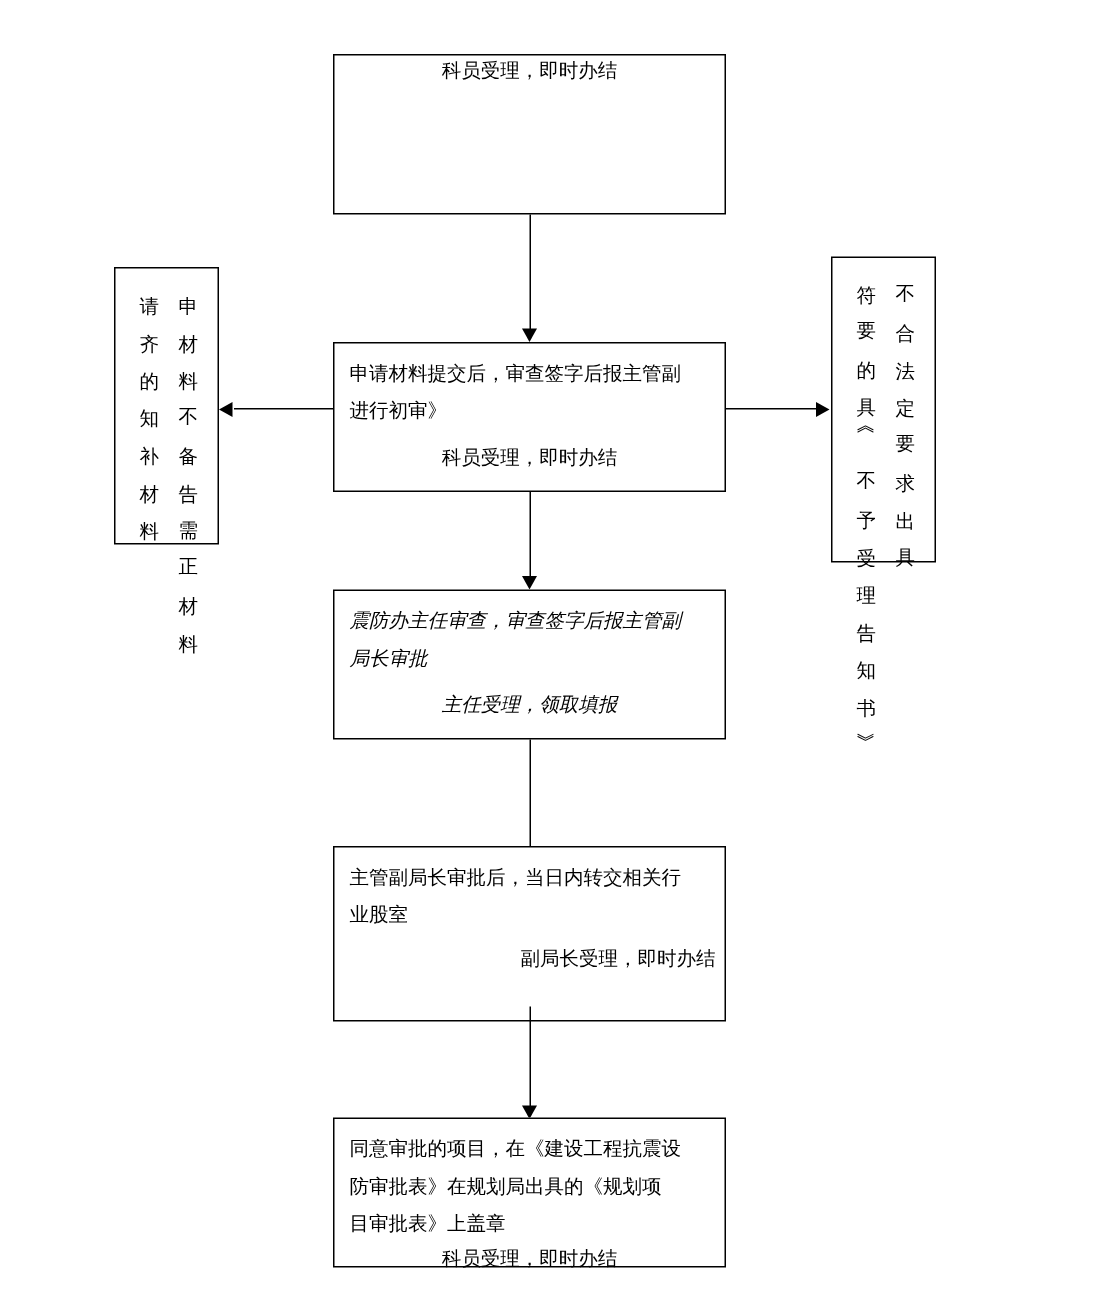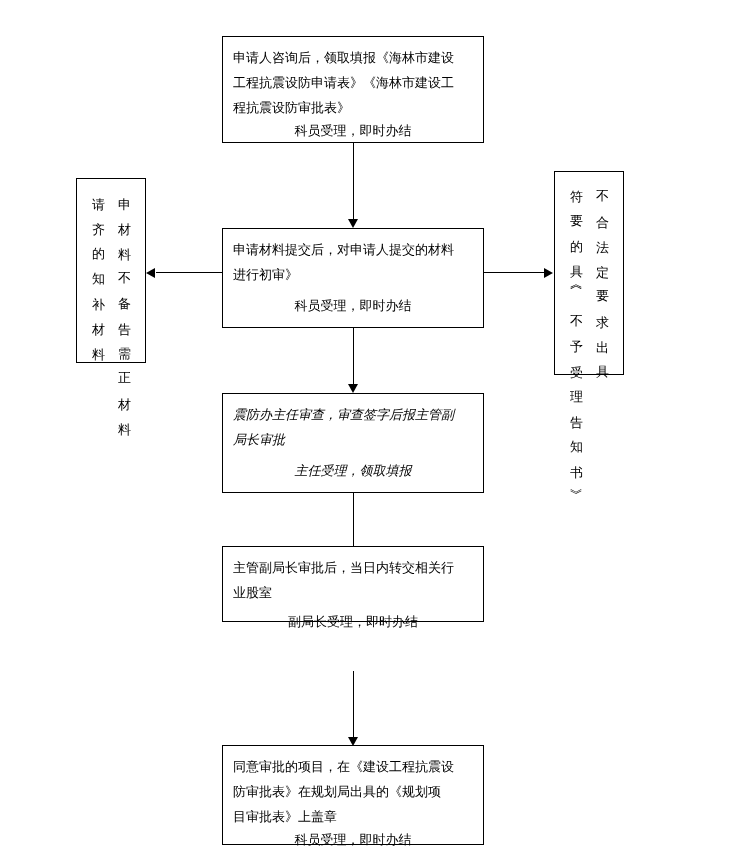--- a/index.html
+++ b/index.html
@@ -97,31 +97,28 @@
     border-bottom: 5px solid transparent;
     border-left: 9px solid #000000;
   }
 </style>
 </head>
 <body>
 
 <div id="canvas">
 
   <div class="box" style="left:222px; top:36px; width:262px; height:107px;">
-    <div class="box-text">申请人咨询后，领取填报《海林市建设
-工程抗震设防申请表》《海林市建设工
-程抗震设防审批表》</div>
     <div class="box-sub">科员受理，即时办结</div>
   </div>
 
   <div class="vline" style="left:353px; top:143px; height:78px;"></div>
   <div class="arrow-down" style="left:348px; top:219px;"></div>
 
   <div class="box" style="left:222px; top:228px; width:262px; height:100px;">
-    <div class="box-text">申请材料提交后，对申请人提交的材料
+    <div class="box-text">申请材料提交后，审查签字后报主管副
 进行初审》</div>
     <div class="box-sub" style="margin-top:8px;">科员受理，即时办结</div>
   </div>
 
   <div class="vbox" style="left:76px; top:178px; width:70px; height:185px;">
     <div class="vtext">申 材 料 不 备 告 需 正 材 料</div>
     <div class="vtext">请 齐 的 知 补 材 料</div>
   </div>
 
   <div class="hline" style="left:156px; top:272px; width:66px;"></div>
@@ -140,24 +137,24 @@
 
   <div class="box" style="left:222px; top:393px; width:262px; height:100px;font-style:italic;">
     <div class="box-text">震防办主任审查，审查签字后报主管副
 局长审批</div>
     <div class="box-sub" style="margin-top:8px;">主任受理，领取填报</div>
   </div>
 
   <div class="vline" style="left:353px; top:493px; height:78px;"></div>
   <div class="arrow-down" style="left:348px; top:569px;"></div>
 
-  <div class="box" style="left:222px; top:546px; width:262px; height:76px;">
+  <div class="box" style="left:222px; top:564px; width:262px; height:117px;">
     <div class="box-text">主管副局长审批后，当日内转交相关行
 业股室</div>
-    <div class="box-sub" style="margin-top:6px;">副局长受理，即时办结</div>
+    <div class="box-sub" style="margin-top:6px;text-align:right;">副局长受理，即时办结</div>
   </div>
 
   <div class="vline" style="left:353px; top:671px; height:68px;"></div>
   <div class="arrow-down" style="left:348px; top:737px;"></div>
 
   <div class="box" style="left:222px; top:745px; width:262px; height:100px;">
     <div class="box-text">同意审批的项目，在《建设工程抗震设
 防审批表》在规划局出具的《规划项
 目审批表》上盖章</div>
     <div class="box-sub">科员受理，即时办结</div>

